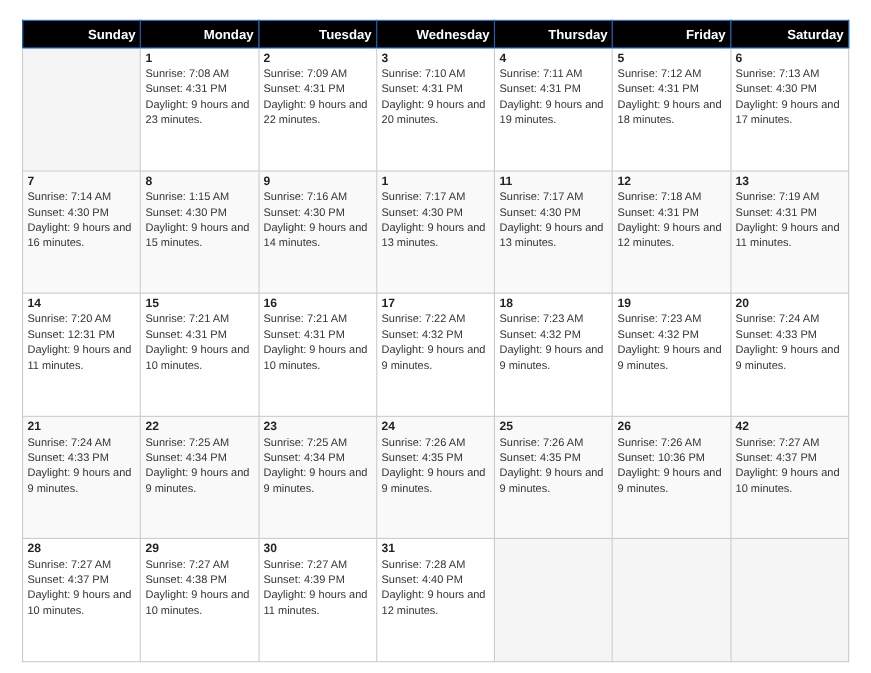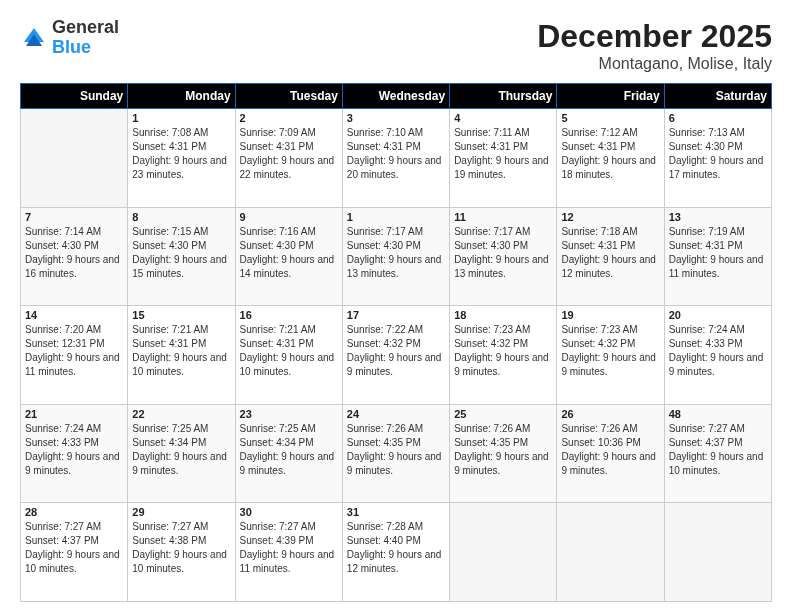--- a/index.html
+++ b/index.html
@@ -103,36 +103,20 @@
       line-height: 1.4;
     }
     .empty-cell {
       background: #f5f5f5 !important;
     }
   </style>
 </head>
 <body>
 
 <div class="page">
-  <div class="header">
-    <div class="logo">
-      <svg class="logo-icon" viewBox="0 0 28 28">
-        <polygon points="14,4 24,18 4,18" fill="#2196F3"></polygon>
-        <polygon points="14,10 22,22 6,22" fill="#1565C0"></polygon>
-      </svg>
-      <div class="logo-text">
-        <span class="logo-general">General</span>
-        <span class="logo-blue">Blue</span>
-      </div>
-    </div>
-    <div class="title-section">
-      <div class="main-title">December 2025</div>
-      <div class="subtitle">Montagano, Molise, Italy</div>
-    </div>
-  </div>
 
   <table class="calendar">
     <thead>
       <tr>
       <th>Sunday</th>
           <th>Monday</th>
           <th>Tuesday</th>
           <th>Wednesday</th>
           <th>Thursday</th>
           <th>Friday</th>
@@ -188,21 +172,21 @@
         <tr>
           <td>
             <span class="day-num">7</span>
             <div class="day-info">Sunrise: 7:14 AM
 Sunset: 4:30 PM
 Daylight: 9 hours
 and 16 minutes.</div>
           </td>
           <td>
             <span class="day-num">8</span>
-            <div class="day-info">Sunrise: 7:15 AM
+            <div class="day-info">Sunrise: 1:15 AM
 Sunset: 4:30 PM
 Daylight: 9 hours
 and 15 minutes.</div>
           </td>
           <td>
             <span class="day-num">9</span>
             <div class="day-info">Sunrise: 7:16 AM
 Sunset: 4:30 PM
 Daylight: 9 hours
 and 14 minutes.</div>
@@ -324,21 +308,21 @@
 and 9 minutes.</div>
           </td>
           <td>
             <span class="day-num">26</span>
             <div class="day-info">Sunrise: 7:26 AM
 Sunset: 10:36 PM
 Daylight: 9 hours
 and 9 minutes.</div>
           </td>
           <td>
-            <span class="day-num">48</span>
+            <span class="day-num">42</span>
             <div class="day-info">Sunrise: 7:27 AM
 Sunset: 4:37 PM
 Daylight: 9 hours
 and 10 minutes.</div>
           </td>
         </tr>
         <tr>
           <td>
             <span class="day-num">28</span>
             <div class="day-info">Sunrise: 7:27 AM

